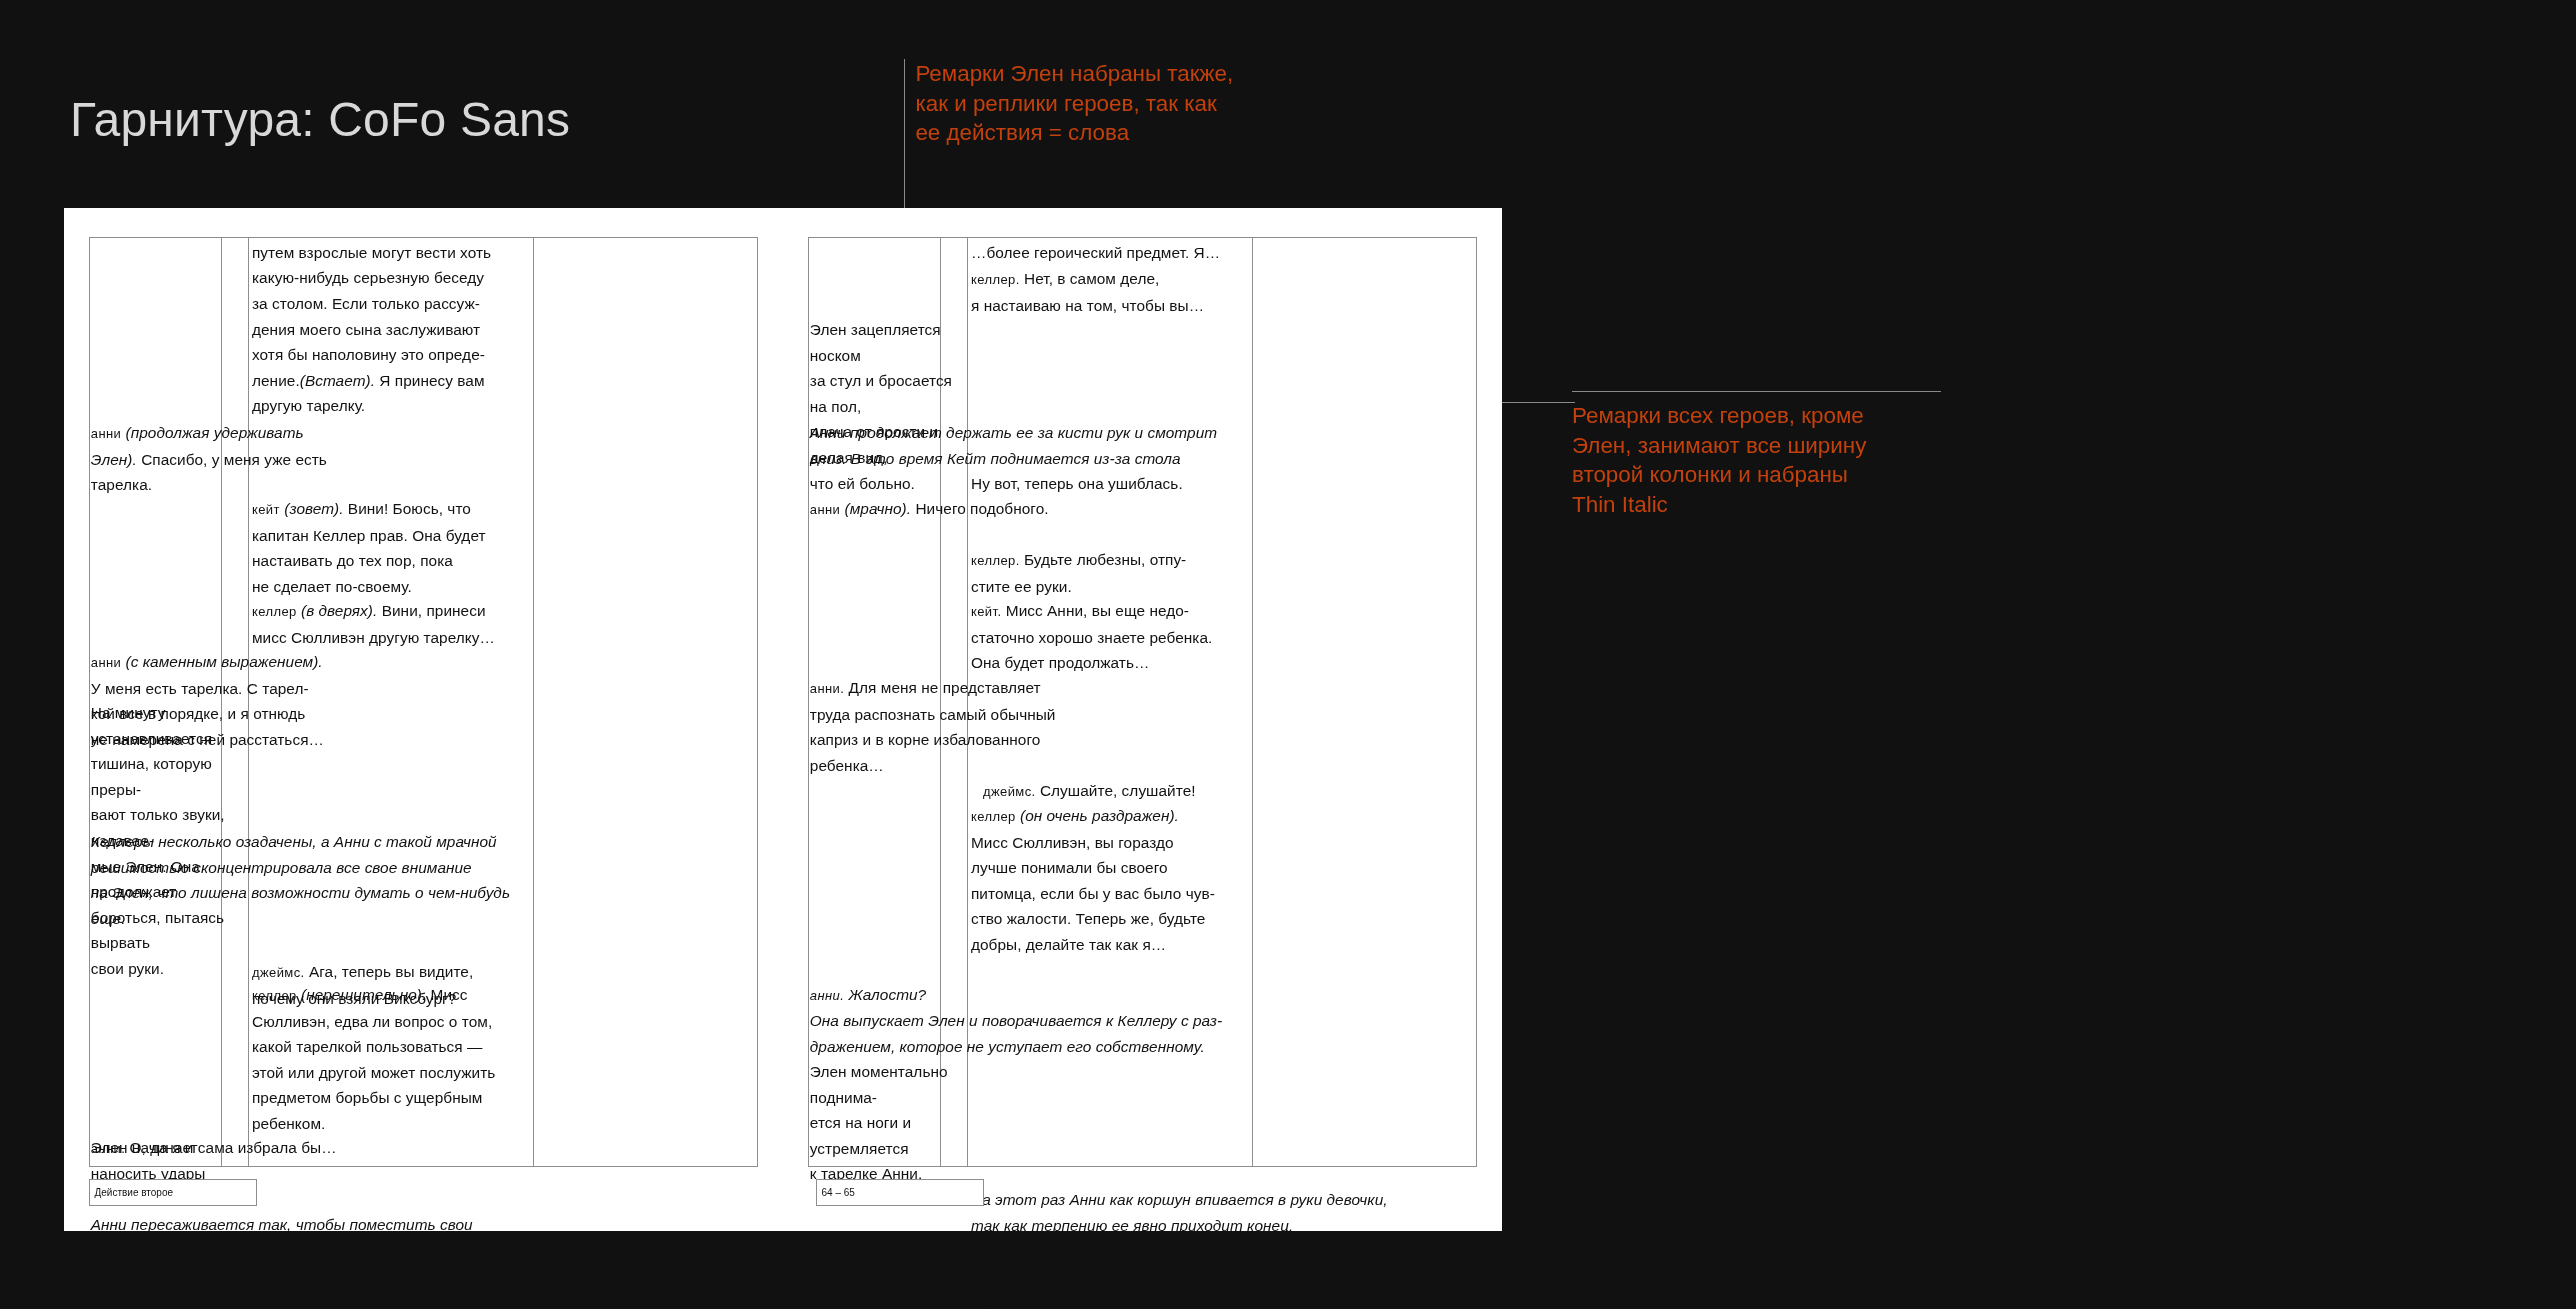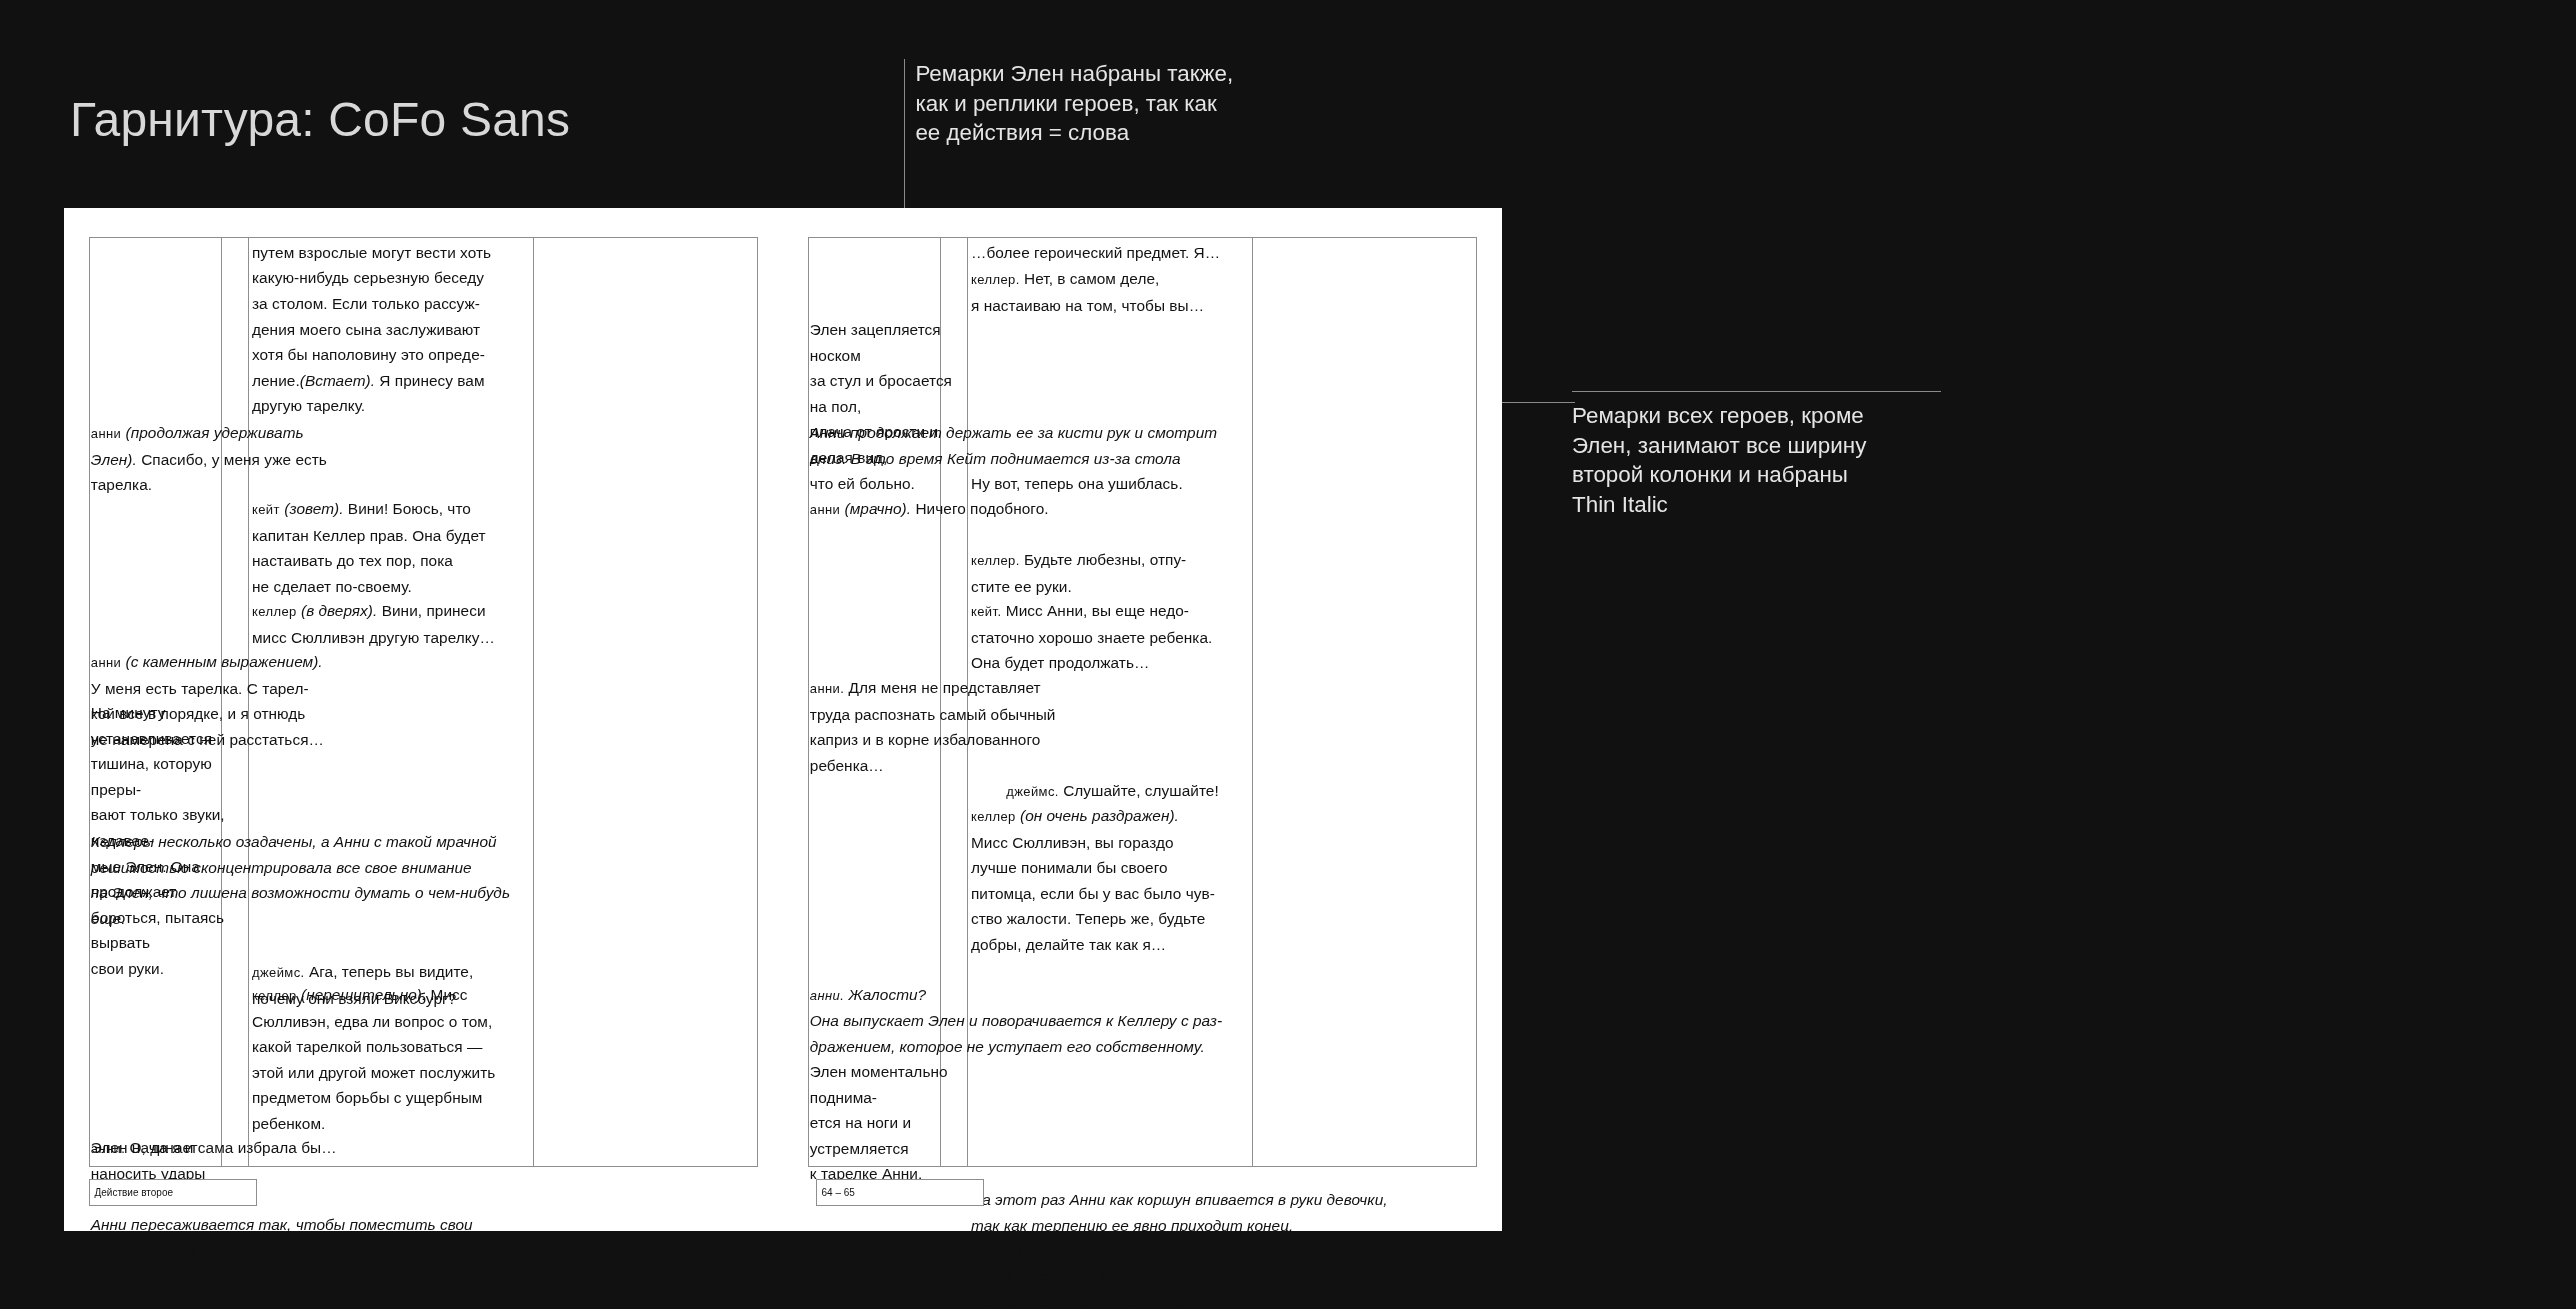--- a/index.html
+++ b/index.html
@@ -40,21 +40,21 @@
     line-height: 29px;
     color: #5a5a5a;
     white-space: nowrap;
   }
 
   
   .annotation {
     position: absolute;
     font-size: 22.4px;
     line-height: 29.5px;
-    color: #e5e5e5;
+    color: #c2410c;
     white-space: pre-line;
   }
   .anno-top {
     left: 910px;
     top: 59px;
     padding-left: 5.4px;
   }
   .anno-right {
     left: 1572px;
     top: 396px;
@@ -278,21 +278,21 @@
 
       <div class="txt" style="left:163px; top:360px; width:277px;"><span class="sc">кейт.</span><span> Мисс Анни, вы еще недо-
 статочно хорошо знаете ребенка.
 Она будет продолжать…</span></div>
 
       <div class="txt" style="left:1.8px; top:437px; width:429px;"><span class="sc">анни.</span><span> Для меня не представляет
 труда распознать самый обычный
 каприз и в корне избалованного
 ребенка…</span></div>
 
-      <div class="txt" style="left:166px; top:540px; width:277px;text-align:center;"><span class="sc">джеймс.</span><span> Слушайте, слушайте!</span></div>
+      <div class="txt" style="left:175px; top:540px; width:277px;"><span class="sc">джеймс.</span><span> Слушайте, слушайте!</span></div>
 
       <div class="txt" style="left:163px; top:565px; width:279px;"><span class="sc">келлер</span><i> </i><i>(он очень раздражен).</i><span>
 Мисс Сюлливэн, вы гораздо
 лучше понимали бы своего
 питомца, если бы у вас было чув-
 ство жалости. Теперь же, будьте
 добры, делайте так как я…</span></div>
 
       <div class="txt" style="left:1.8px; top:744px; width:429px;font-style:italic;"><span class="sc">анни.</span><span> Жалости?</span></div>
 

